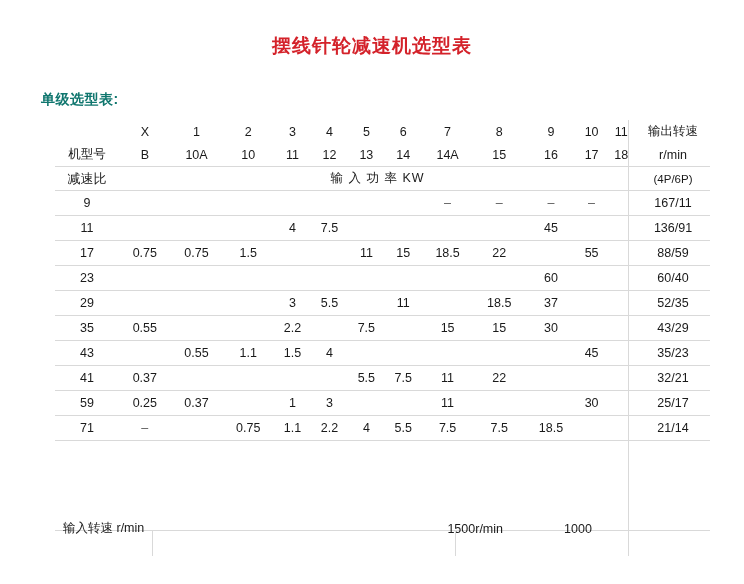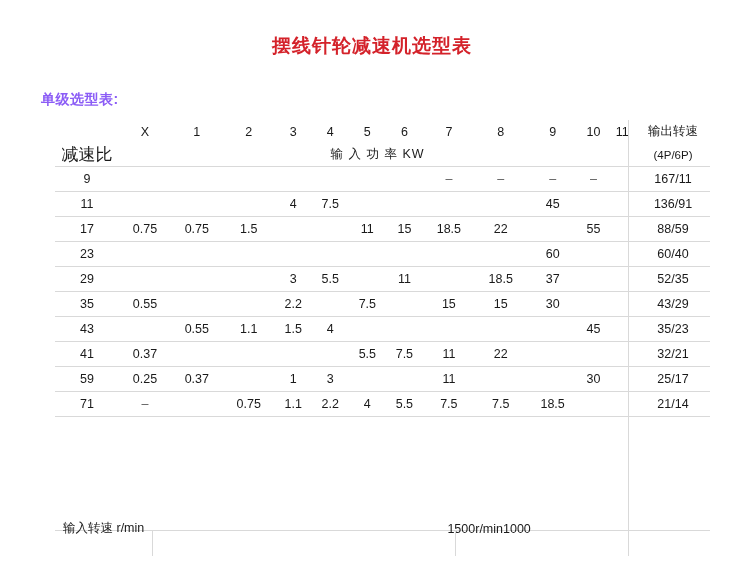--- a/index.html
+++ b/index.html
@@ -28,21 +28,21 @@
     text-align: center;
     color: #d4222a;
     font-size: 19px;
     font-weight: bold;
     letter-spacing: 1px;
   }
   .subtitle {
     position: absolute;
     top: 91px;
     left: 41px;
-    color: #8b5cf6;
+    color: #0f766e;
     font-size: 14px;
     font-weight: bold;
     letter-spacing: 0.5px;
   }
 
   
   .tbl {
     position: absolute;
     top: 120px;
     left: 55px;
@@ -80,21 +80,21 @@
     left: 55px;
     width: 655px;
     font-size: 12.5px;
   }
   .inputrow .ir {
     display: flex;
     align-items: center;
   }
   .ir-a { width: 195px; text-align: left; padding-left: 8px;}
   .ir-b { width: 245px; text-align: right; }
-  .ir-c { width: 150px; text-align: left; }
+  .ir-c { width: 150px; text-align: center; }
   .vline {
     position: absolute;
     width: 0;
     border-left: 1px solid #d9d9d9;
   }
   .bottomline {
     position: absolute;
     left: 55px;
     top: 530px;
     width: 655px;
@@ -103,21 +103,21 @@
   .dash {
     color: #555;
   }
   .small {
     font-size: 11.5px;
   }
   .hdr-label {
     font-size: 12.5px;
   }
   .ratio-hdr {
-    font-size: 17px;
+    font-size: 13px;
   }
   .power-hdr {
     font-size: 12.5px;
     letter-spacing: 1px;
   }
 </style>
 </head>
 <body>
 
 <div class="page">
@@ -138,20 +138,36 @@
         <td>5</td>
         <td>6</td>
         <td>7</td>
         <td>8</td>
         <td>9</td>
         <td>10</td>
         <td>11</td>
         <td class="lastcol">输出转速</td>
       </tr>
 
+      <tr class="hdr hdrline">
+        <td class="rowlabel hdr-label">机型号</td>
+        <td>B</td>
+        <td>10A</td>
+        <td>10</td>
+        <td>11</td>
+        <td>12</td>
+        <td>13</td>
+        <td>14</td>
+        <td>14A</td>
+        <td>15</td>
+        <td>16</td>
+        <td>17</td>
+        <td>18</td>
+        <td class="lastcol">r/min</td>
+      </tr>
 
       <tr class="hdr hdrline">
         <td class="rowlabel ratio-hdr">减速比</td>
         <td colspan="12" class="power-hdr">输 入 功 率 KW</td>
         <td class="lastcol small">(4P/6P)</td>
       </tr>
 
       <tr class="sep">
         <td class="rowlabel">9</td>
         <td></td>

